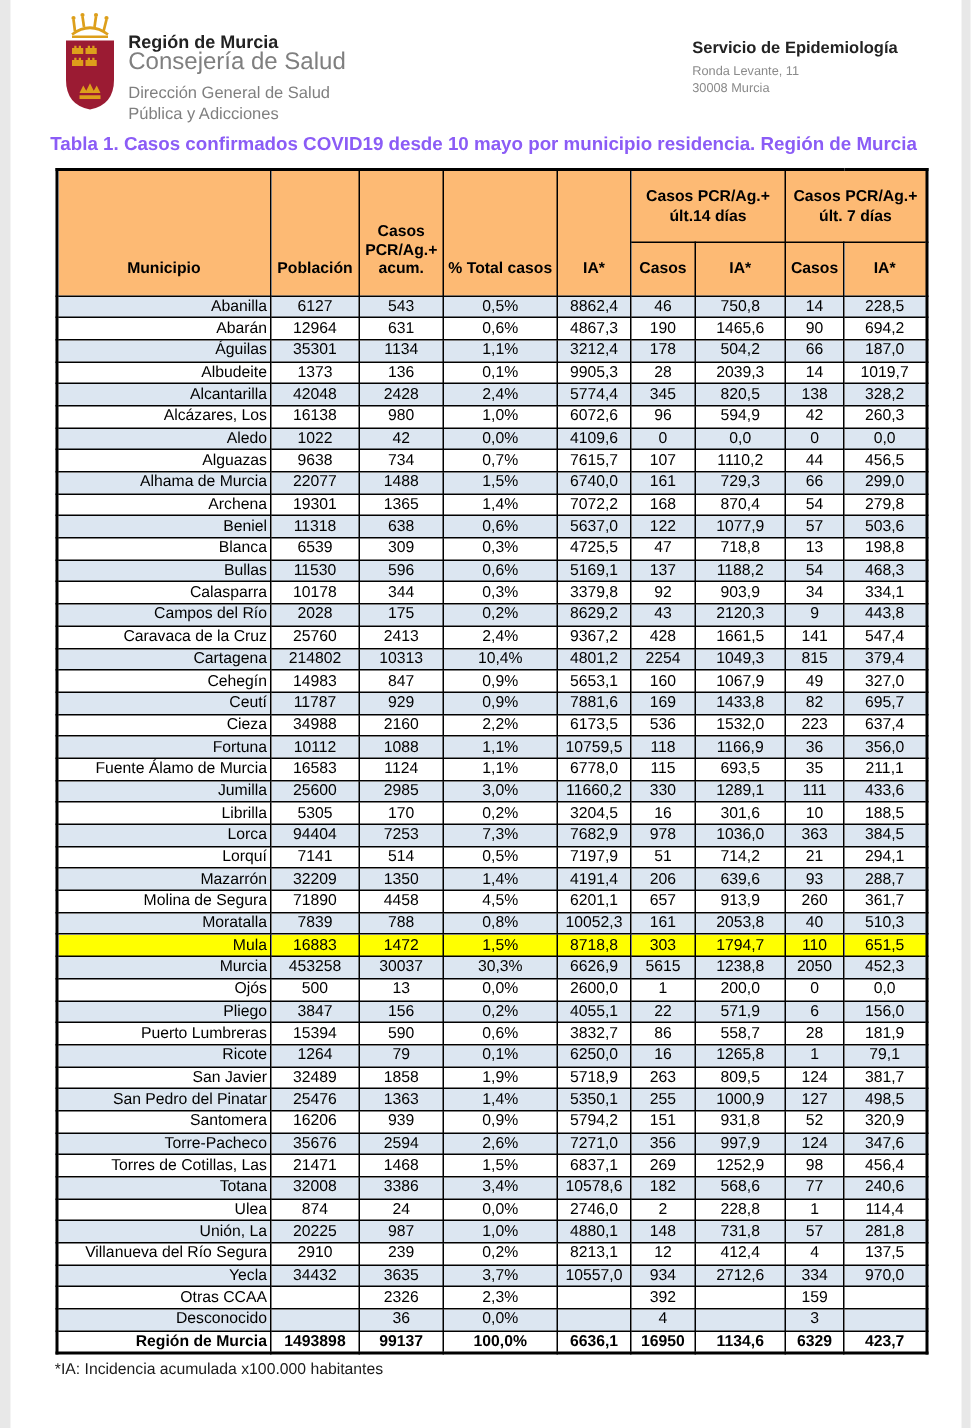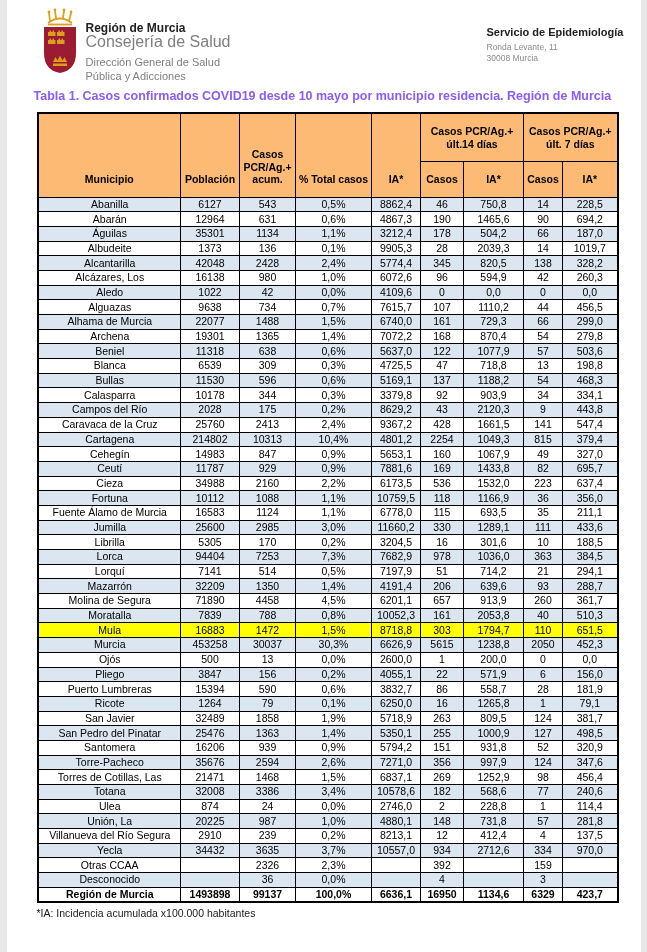--- a/index.html
+++ b/index.html
@@ -8,35 +8,35 @@
     position: relative; width: 634px; height: 952px;
     background: #ffffff; margin: 0 auto; overflow: hidden;
     color: #000;
   }
   
   .logo-svg { position: absolute; left: 30px; top: 7px; }
   .logo-text { position: absolute; left: 79px; top: 21px; }
   .org-name { font-size: 12px; font-weight: bold; color: #222; line-height: 14px; }
   .org-dept { font-size: 16px; color: #7f7f7f; line-height: 14px; }
   .org-sub  { position: absolute; left: 79px; top: 55px; font-size: 11px; color: #7f7f7f; line-height: 14px; }
-  .service-block { position: absolute; left: 480px; top: 25px; }
+  .service-block { position: absolute; left: 455px; top: 25px; }
   .service-name { font-size: 11px; font-weight: bold; color: #222; line-height: 14px; }
   .service-addr { font-size: 8.5px; color: #8a8a8a; line-height: 11px; margin-top: 3px; }
   
   .doc-title { position: absolute; left: 27px; top: 89px; font-size: 12.5px; font-weight: bold; color: #8b5cf6; }
   
   .tbl-wrap { position: absolute; left: 30px; top: 112px; width: 582px; }
   table { border-collapse: collapse; table-layout: fixed; width: 580px; border: 2px solid #000; }
   th, td { border: 1px solid #000; font-size: 10.5px; padding: 0 2px; overflow: hidden; white-space: nowrap; }
   th { font-weight: bold; text-align: center; line-height: 12.5px; padding: 11px 2px; background: #fdba74; }
   th.vbot { vertical-align: bottom; }
   thead tr.group-row th { height: 27px; }
   thead tr.sub-row th { height: 17px; }
   td { height: 14.7px; line-height: 13px; text-align: center; }
-  td.left { text-align: center; padding-left: 3px; }
+  td.left { text-align: right; padding-left: 3px; }
   tr.stripe td { background: #dce6f1; }
   tr.hl td { background: #ffff00; margin-top: 28px; }
   tr.total td { font-weight: bold; background: #fff; }
   
   .footnotes { margin-top: 3px; font-size: 10.5px; line-height: 15.5px; color: #1a1a1a; }
 </style>
 </head>
 <body>
 
 <div class="page">

